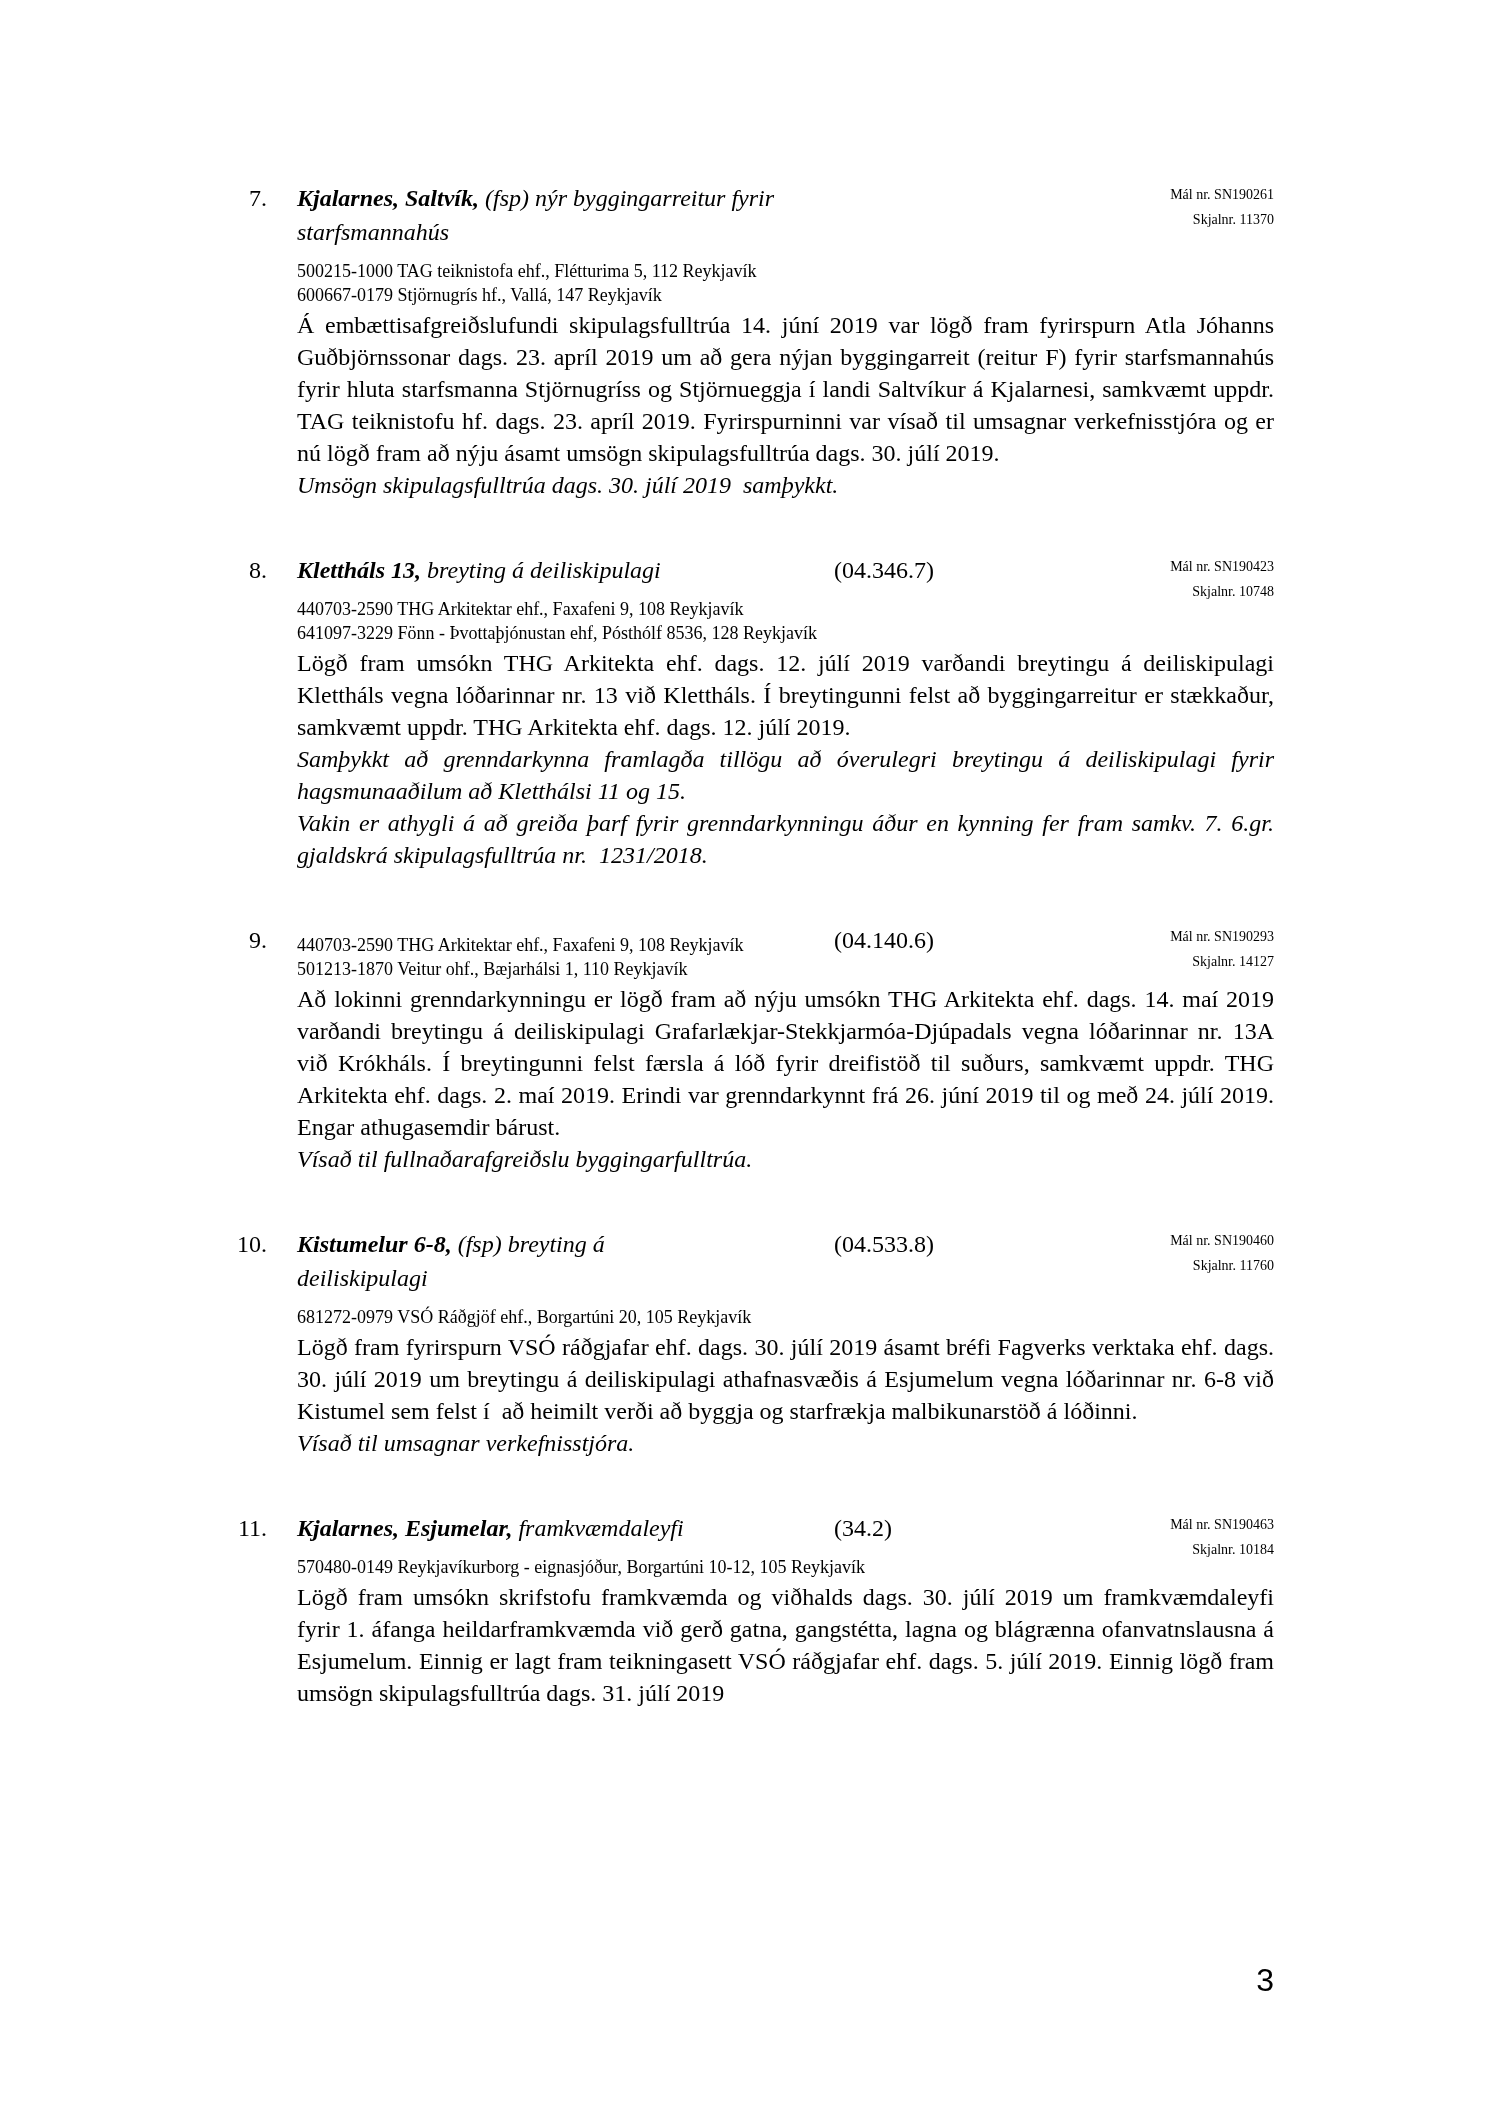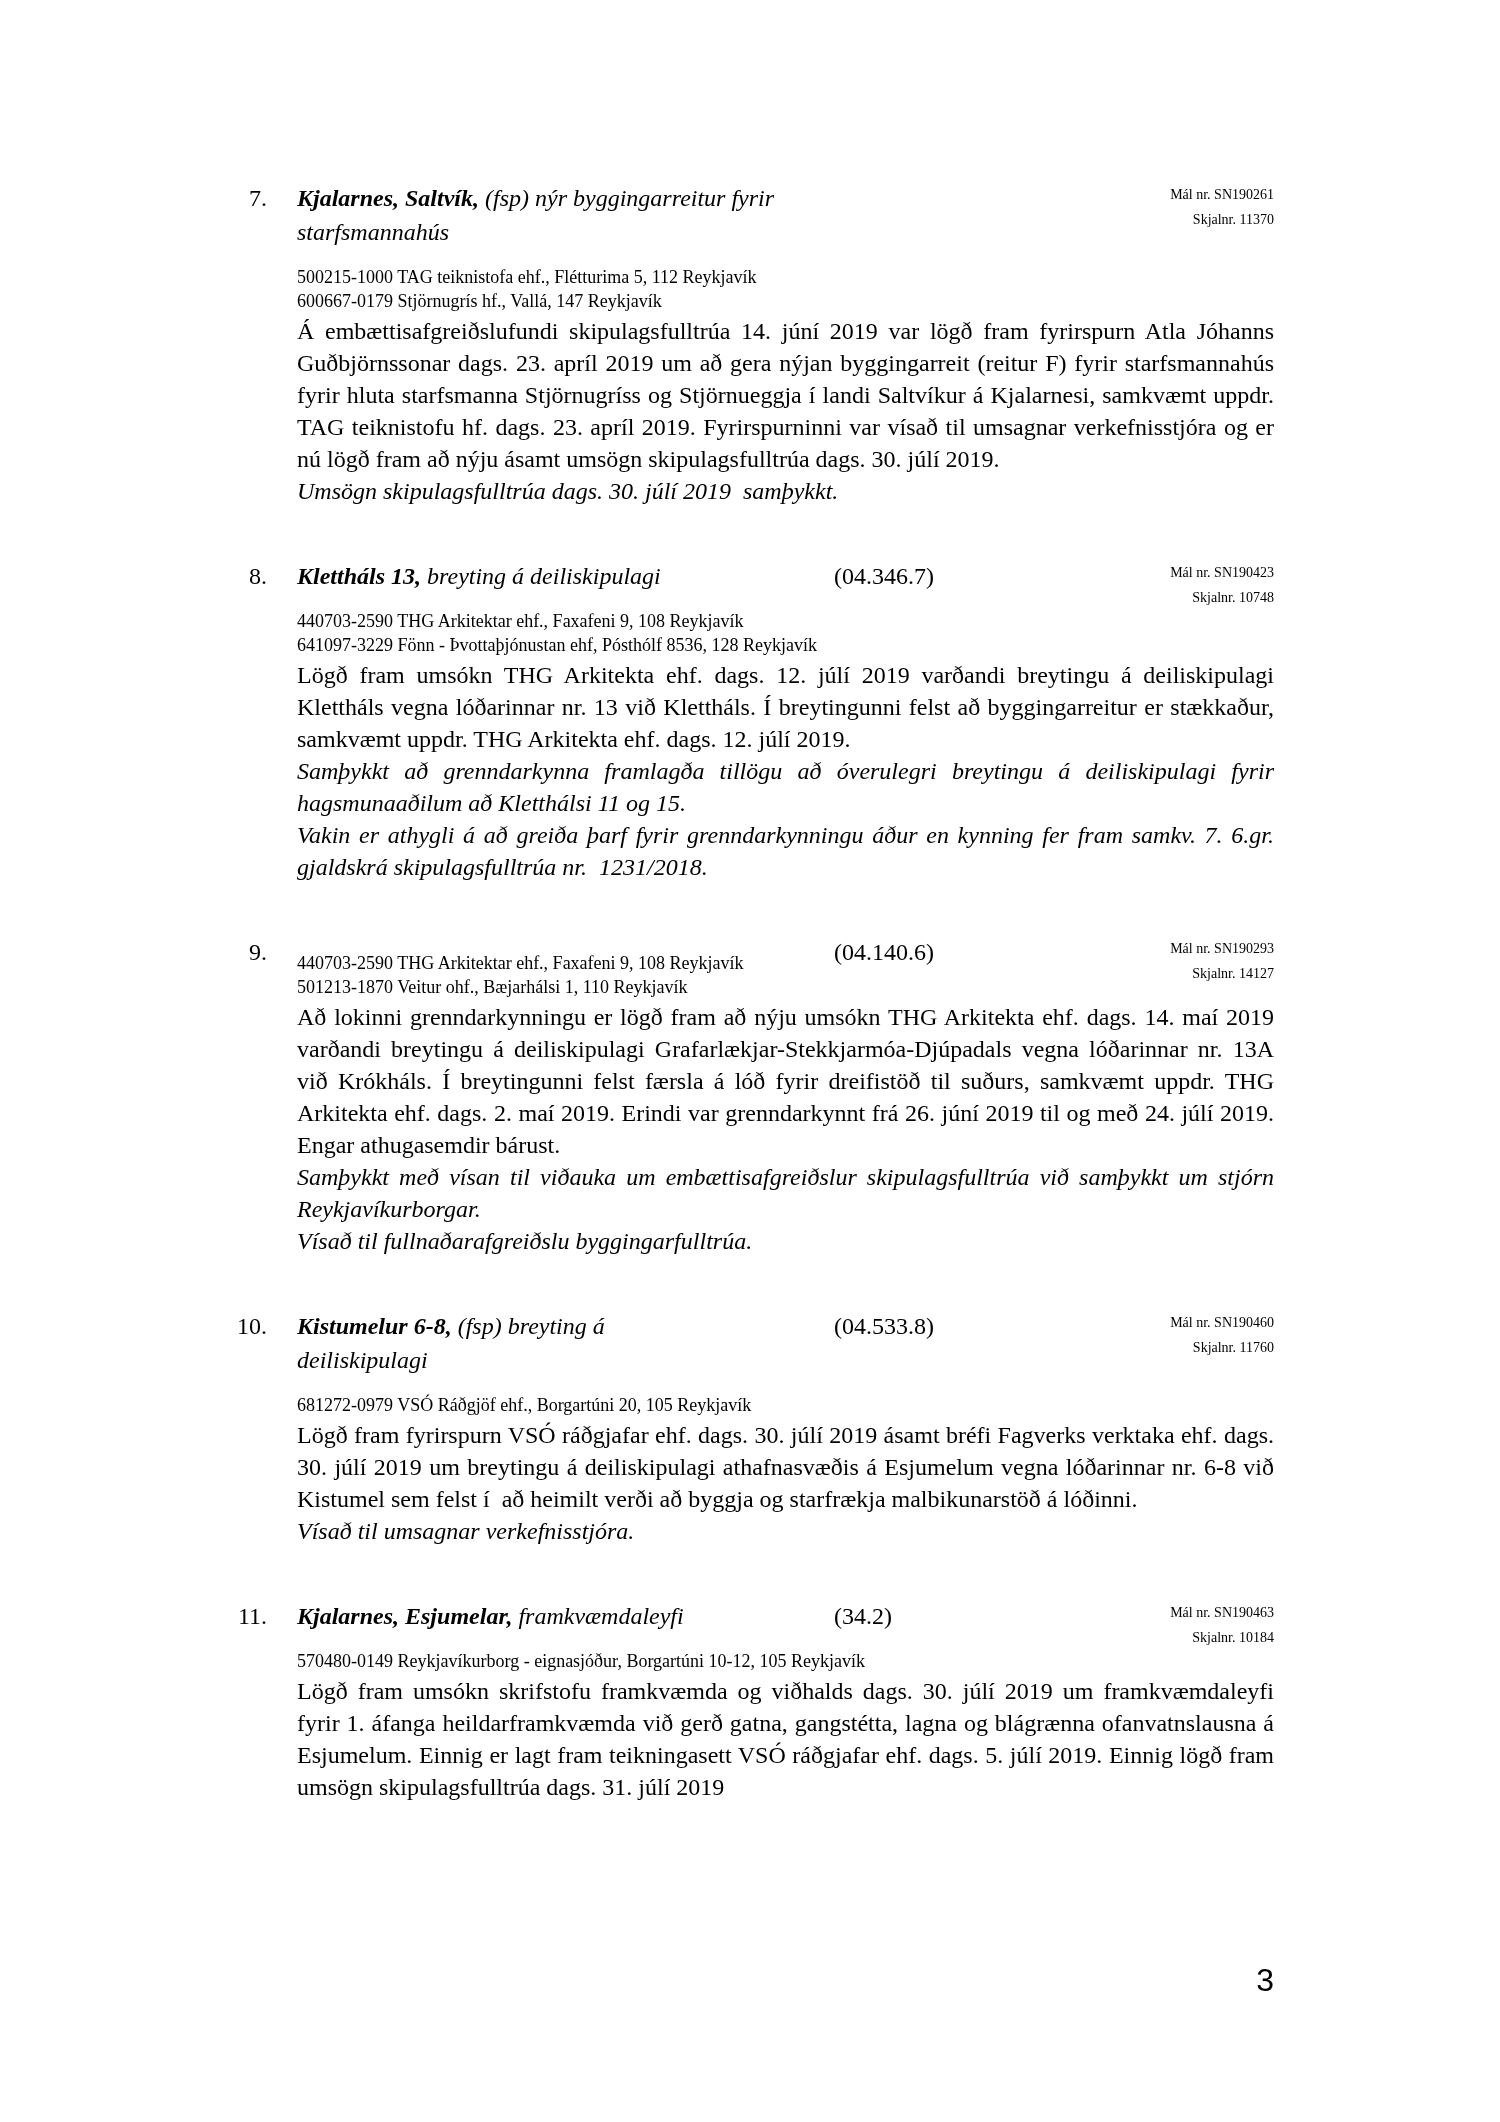--- a/index.html
+++ b/index.html
@@ -37,21 +37,21 @@
   .item-code {
     position:absolute; left:537px; top:0;
     font-size:24px; line-height:34px; white-space:nowrap;
   }
   .case-info {
     position:absolute; right:0; top:1px;
     text-align:right;
     font-size:14px; line-height:25px;
     white-space:nowrap;
   }
-  .addresses { margin-top:16px; font-size:18px; line-height:24px; }
+  .addresses { margin-top:10px; font-size:18px; line-height:24px; }
   .address-line { white-space:nowrap; }
   .body-text {
     margin-top:2px;
     font-size:24px;
     line-height:32px;
     text-align:justify;
   }
   .conclusion {
     font-size:24px;
     line-height:32px;
@@ -130,21 +130,20 @@
           <div>Mál nr. SN190293</div>
           <div>Skjalnr. 14127</div>
         </div>
       </div>
       <div class="addresses">
             <div class="address-line">440703-2590 THG Arkitektar ehf., Faxafeni 9, 108 Reykjavík</div>
             <div class="address-line">501213-1870 Veitur ohf., Bæjarhálsi 1, 110 Reykjavík</div>
           </div>
       <div class="body-text">Að lokinni grenndarkynningu er lögð fram að nýju umsókn THG Arkitekta ehf. dags. 14. maí 2019 varðandi breytingu á deiliskipulagi Grafarlækjar-Stekkjarmóa-Djúpadals vegna lóðarinnar nr. 13A við Krókháls. Í breytingunni felst færsla á lóð fyrir dreifistöð til suðurs, samkvæmt uppdr. THG Arkitekta ehf. dags. 2. maí 2019. Erindi var grenndarkynnt frá 26. júní 2019 til og með 24. júlí 2019. Engar athugasemdir bárust.</div>
       <div class="conclusions">
-            <div class="conclusion">Samþykkt með vísan til viðauka um embættisafgreiðslur skipulagsfulltrúa við samþykkt um stjórn Reykjavíkurborgar.</div>
             <div class="conclusion">Vísað til fullnaðarafgreiðslu byggingarfulltrúa.</div>
           </div>
     </div>
   </div>
 
   <div class="item">
     <div class="item-num">10.</div>
     <div class="item-main">
       <div class="item-header">
         <div class="item-title" style="max-width: 420px;">

